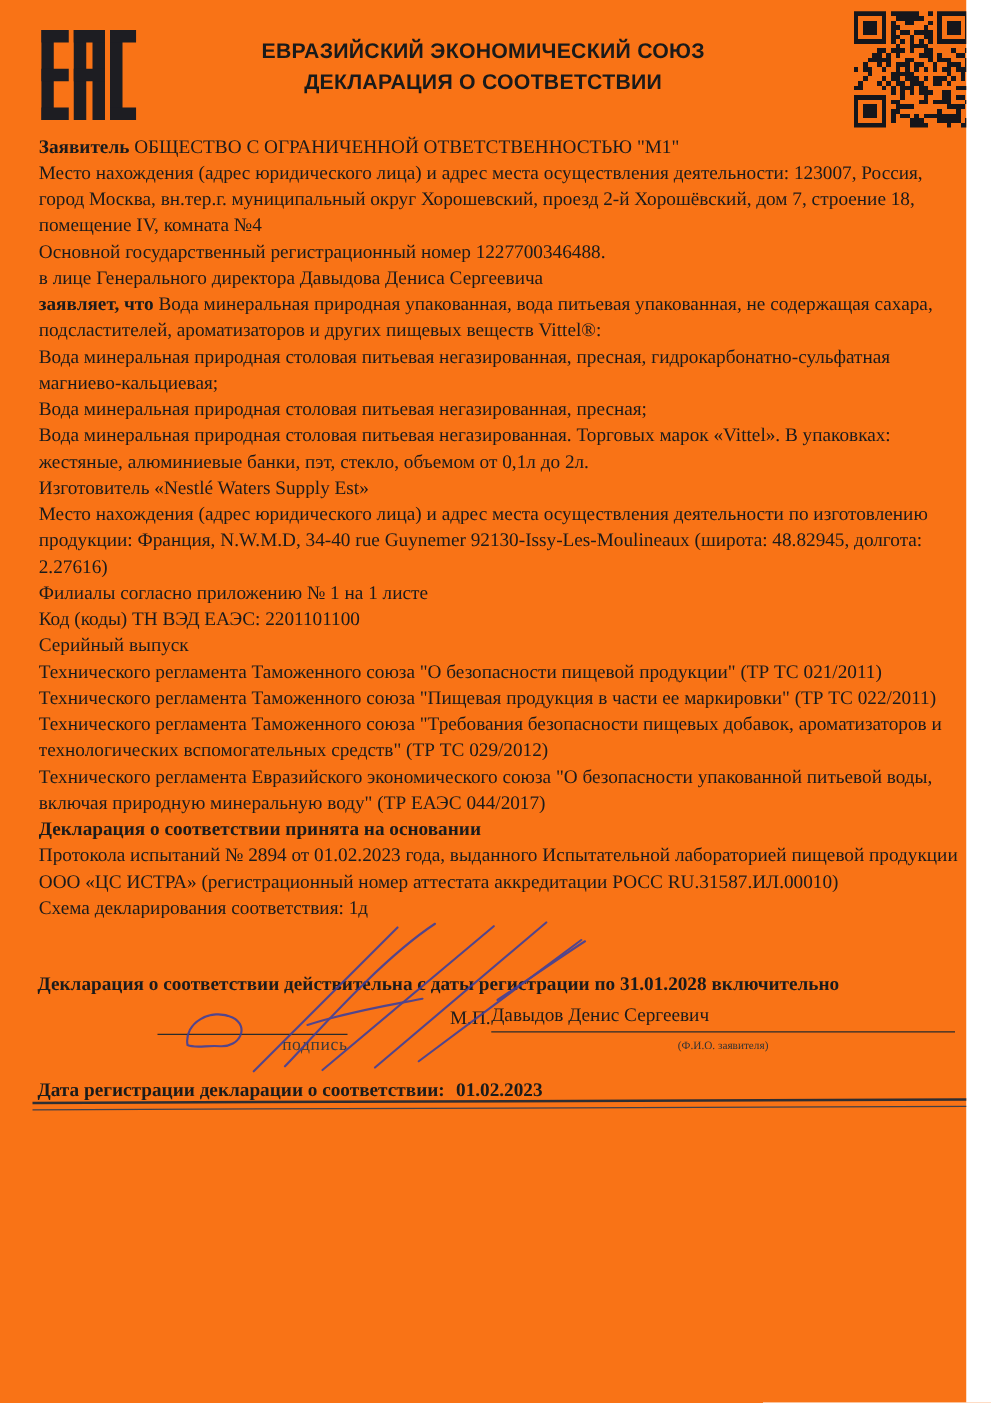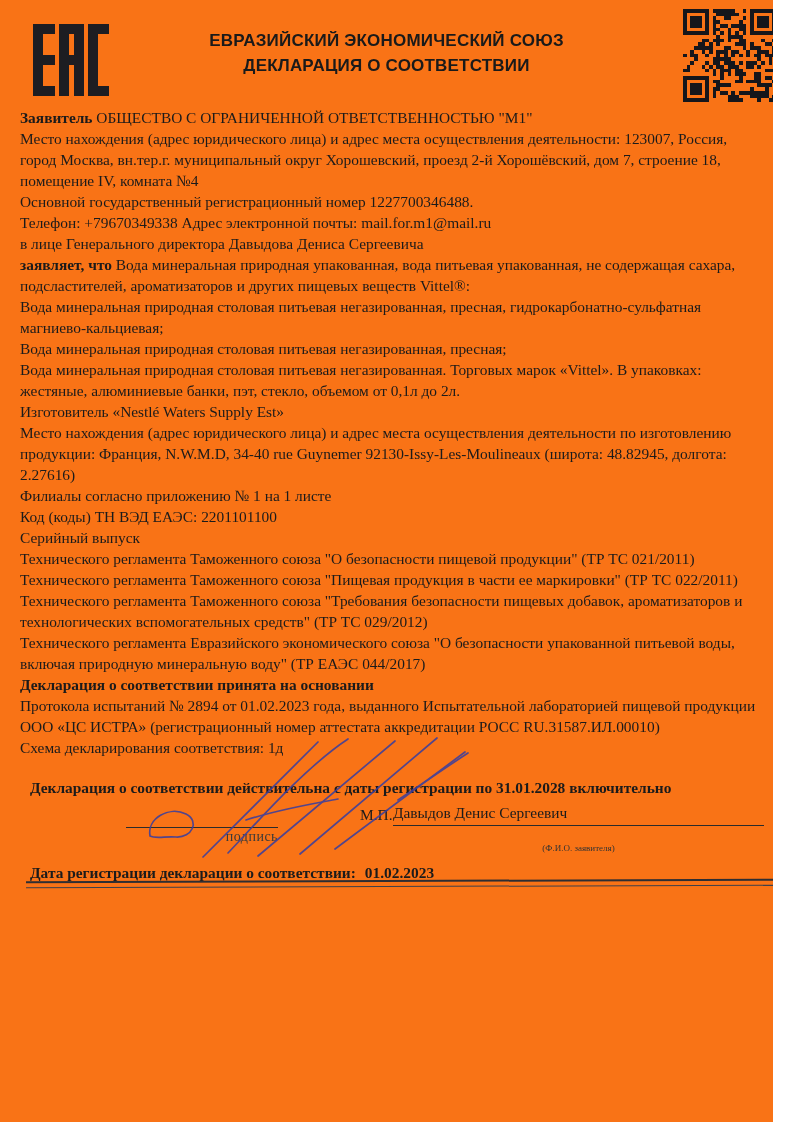--- a/index.html
+++ b/index.html
@@ -7,33 +7,33 @@
     position:relative;width:773px;height:1122px;background:#f97316;
     font-family:"Liberation Serif", serif;color:#1b1b1b;overflow:hidden;
   }
   
   .eac-logo{position:absolute;left:33px;top:24px;width:76px;height:72px;}
   .titles{position:absolute;left:170px;right:170px;top:28px;text-align:center;
     font-family:"Liberation Sans", sans-serif;font-weight:700;font-size:17px;
     line-height:25px;color:#1a1a1a;letter-spacing:.2px;}
   .qr{position:absolute;left:683px;top:9px;width:93px;height:93px;}
   
-  .content{position:absolute;left:20px;top:107px;width:741px;height:668px;overflow:hidden;}
+  .content{position:absolute;left:31px;top:107px;width:741px;height:668px;overflow:hidden;}
   .content p{margin:0;font-size:15.4px;line-height:21px;}
   .content p b{font-weight:700;}
   
   .bottom{position:absolute;left:30px;top:779px;width:741px;height:130px;font-size:15.4px;}
   .validity{position:absolute;left:0;top:0;font-weight:700;}
   .mp{position:absolute;left:330px;top:27px;}
   .sig-line{position:absolute;left:96px;top:48px;width:152px;border-top:1.8px solid #2b2b2b;}
   .sig-cap{position:absolute;left:96px;top:50px;width:152px;text-align:right;
     font-size:14px;color:#3a3a3a;letter-spacing:.5px;}
   .fio-name{position:absolute;left:363px;top:25px;width:371px;text-align:left;font-size:15.4px;}
   .fio-line{position:absolute;left:363px;top:46px;width:371px;border-top:1.8px solid #2b2b2b;}
-  .fio-cap{position:absolute;left:363px;top:64px;width:371px;text-align:center;font-size:9px;color:#333;}
+  .fio-cap{position:absolute;left:363px;top:52px;width:371px;text-align:center;font-size:9px;color:#333;}
   .reg{position:absolute;left:0;font-weight:700;white-space:nowrap;}
   .reg .val{margin-left:9px;}
   .reg1{top:64px;} .reg2{top:85px;}
   .rule{position:absolute;left:-4px;top:101px;width:750px;height:4px;
     border-top:2.5px solid #2e2e33;border-bottom:1.8px solid #40404a;transform:rotate(-0.2deg);}
   
   .ink{position:absolute;left:0;top:0;width:793px;height:1122px;pointer-events:none;}
 </style>
 </head>
 <body>
@@ -374,21 +374,20 @@
         <rect x="20" y="24" width="1" height="1"></rect>
         <rect x="23" y="24" width="1" height="1"></rect>
         <rect x="24" y="24" width="1" height="1"></rect>
       </g>
   </svg>
 
   <div class="content">
       <p><b>Заявитель</b> ОБЩЕСТВО С ОГРАНИЧЕННОЙ ОТВЕТСТВЕННОСТЬЮ "М1"</p>
       <p>Место нахождения (адрес юридического лица) и адрес места осуществления деятельности: 123007, Россия, город Москва, вн.тер.г. муниципальный округ Хорошевский, проезд 2-й Хорошёвский, дом 7, строение 18, помещение IV, комната №4</p>
       <p>Основной государственный регистрационный номер 1227700346488.</p>
-      <p>Телефон: +79670349338 Адрес электронной почты: mail.for.m1@mail.ru</p>
       <p>в лице Генерального директора Давыдова Дениса Сергеевича</p>
       <p><b>заявляет, что</b> Вода минеральная природная упакованная, вода питьевая упакованная, не содержащая сахара, подсластителей, ароматизаторов и других пищевых веществ Vittel®:</p>
       <p>Вода минеральная природная столовая питьевая негазированная, пресная, гидрокарбонатно-сульфатная магниево-кальциевая;</p>
       <p>Вода минеральная природная столовая питьевая негазированная, пресная;</p>
       <p>Вода минеральная природная столовая питьевая негазированная. Торговых марок «Vittel». В упаковках: жестяные, алюминиевые банки, пэт, стекло, объемом от 0,1л до 2л.</p>
       <p>Изготовитель «Nestlé Waters Supply Est»</p>
       <p>Место нахождения (адрес юридического лица) и адрес места осуществления деятельности по изготовлению продукции: Франция, N.W.M.D, 34-40 rue Guynemer 92130-Issy-Les-Moulineaux (широта: 48.82945, долгота: 2.27616)</p>
       <p>Филиалы согласно приложению № 1 на 1 листе</p>
       <p>Код (коды) ТН ВЭД ЕАЭС: 2201101100</p>
       <p>Серийный выпуск</p>

